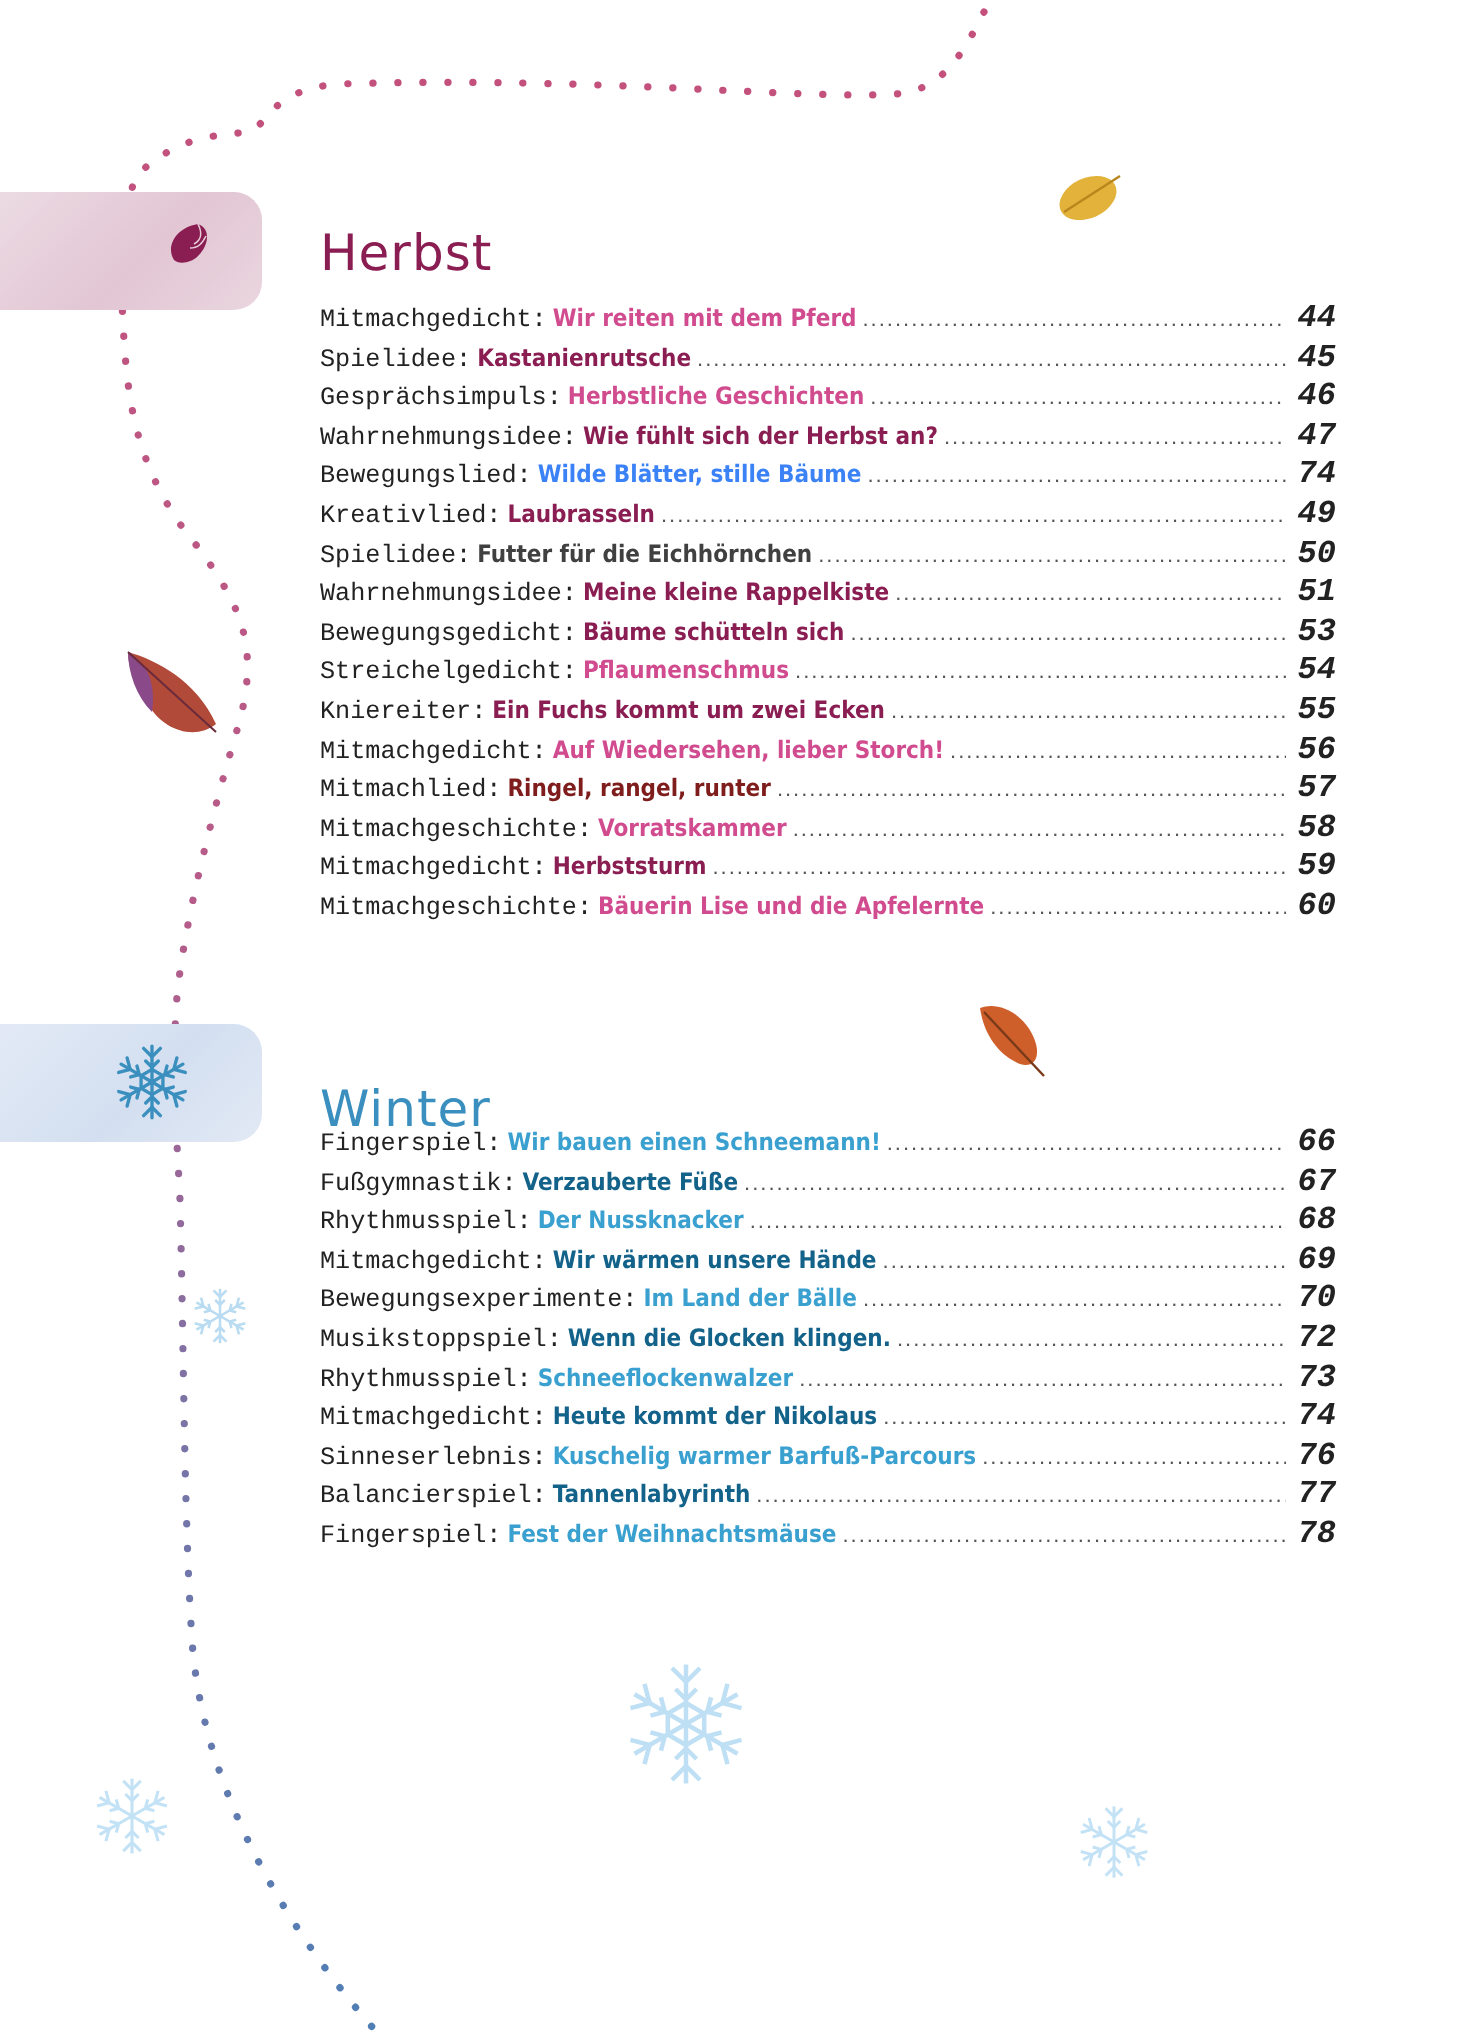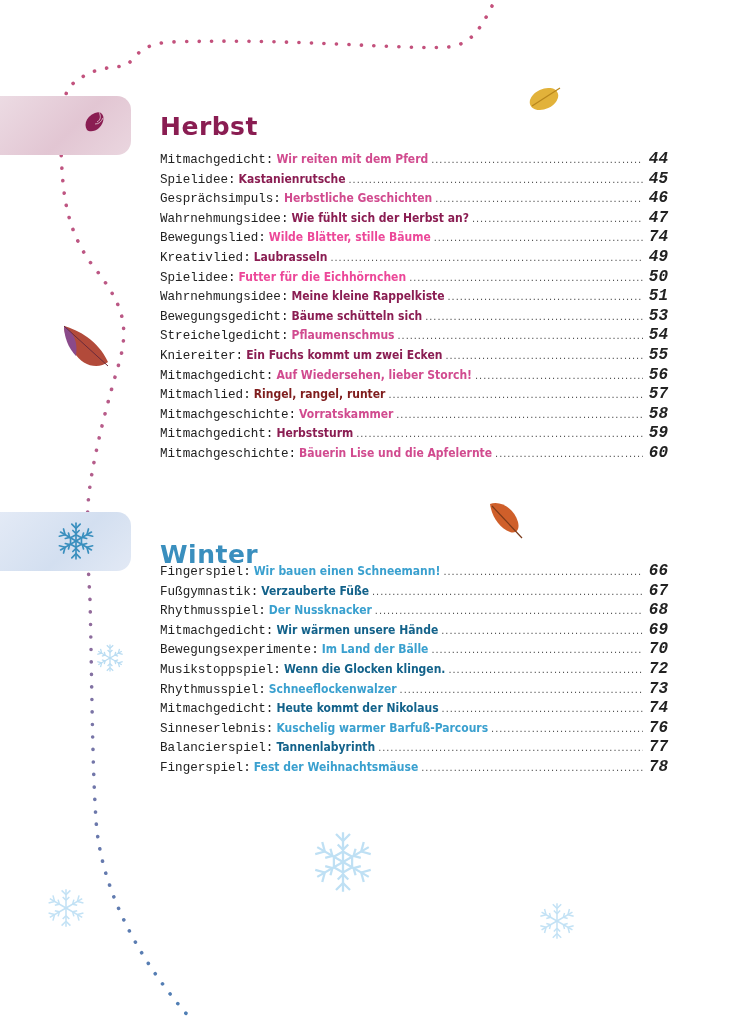--- a/index.html
+++ b/index.html
@@ -3,21 +3,21 @@
 <meta charset="utf-8">
 <style>
   html,body{margin:0;padding:0;}
   body{width:732px;height:1020px;position:relative;background:#ffffff;overflow:hidden;
        font-family:"Liberation Sans","DejaVu Sans",sans-serif;}
   .dots{position:absolute;left:0;top:0;width:732px;height:1020px;}
   .tab{position:absolute;left:0;width:131px;height:59px;border-radius:0 14px 14px 0;}
   .tab.herbst{top:96px;background:linear-gradient(135deg,#ecdbe3 0%,#e2c6d3 55%,#ead6df 100%);}
   .tab.winter{top:512px;background:linear-gradient(135deg,#e3eaf6 0%,#d3dff0 55%,#e2e9f5 100%);}
   .tab .ic{position:absolute;right:22px;top:12px;width:34px;height:34px;}
-  .section-title{position:absolute;left:160px;font-family:"DejaVu Sans",sans-serif;font-weight:bold;
+  .section-title{position:absolute;left:160px;font-family:"DejaVu Sans",sans-serif;font-weight:normal;
        font-size:25px;letter-spacing:0.5px;margin:0;}
   .herbst-title{top:112px;color:#8a1d52;}
   .winter-title{top:540px;color:#3a8fbe;}
   .toc{position:absolute;left:160px;width:508px;margin:0;padding:0;list-style:none;}
   .toc.herbst{top:150px;}
   .toc.winter{top:562px;}
   .row{display:flex;align-items:baseline;height:19.6px;font-size:12.6px;color:#222;white-space:nowrap;}
   .cat{flex:0 0 auto;font-family:Liberation Mono, monospace;}
   .ttl{flex:0 0 auto;font-family:"DejaVu Sans Condensed","DejaVu Sans",sans-serif;font-weight:bold;
        font-size:12px;margin-left:3px;}
@@ -70,33 +70,33 @@
       <span class="pg">46</span>
     </li>
   <li class="row">
       <span class="cat">Wahrnehmungsidee:</span>
       <span class="ttl" style="color:#8a1d52">Wie fühlt sich der Herbst an?</span>
       <span class="lead"></span>
       <span class="pg">47</span>
     </li>
   <li class="row">
       <span class="cat">Bewegungslied:</span>
-      <span class="ttl" style="color:#ec4899">Wilde Blätter, stille Bäume</span>
+      <span class="ttl" style="color:#3b82f6">Wilde Blätter, stille Bäume</span>
       <span class="lead"></span>
       <span class="pg">74</span>
     </li>
   <li class="row">
       <span class="cat">Kreativlied:</span>
       <span class="ttl" style="color:#8a1d52">Laubrasseln</span>
       <span class="lead"></span>
       <span class="pg">49</span>
     </li>
   <li class="row">
       <span class="cat">Spielidee:</span>
-      <span class="ttl" style="color:#ec4899">Futter für die Eichhörnchen</span>
+      <span class="ttl" style="color:#404040">Futter für die Eichhörnchen</span>
       <span class="lead"></span>
       <span class="pg">50</span>
     </li>
   <li class="row">
       <span class="cat">Wahrnehmungsidee:</span>
       <span class="ttl" style="color:#8a1d52">Meine kleine Rappelkiste</span>
       <span class="lead"></span>
       <span class="pg">51</span>
     </li>
   <li class="row">

